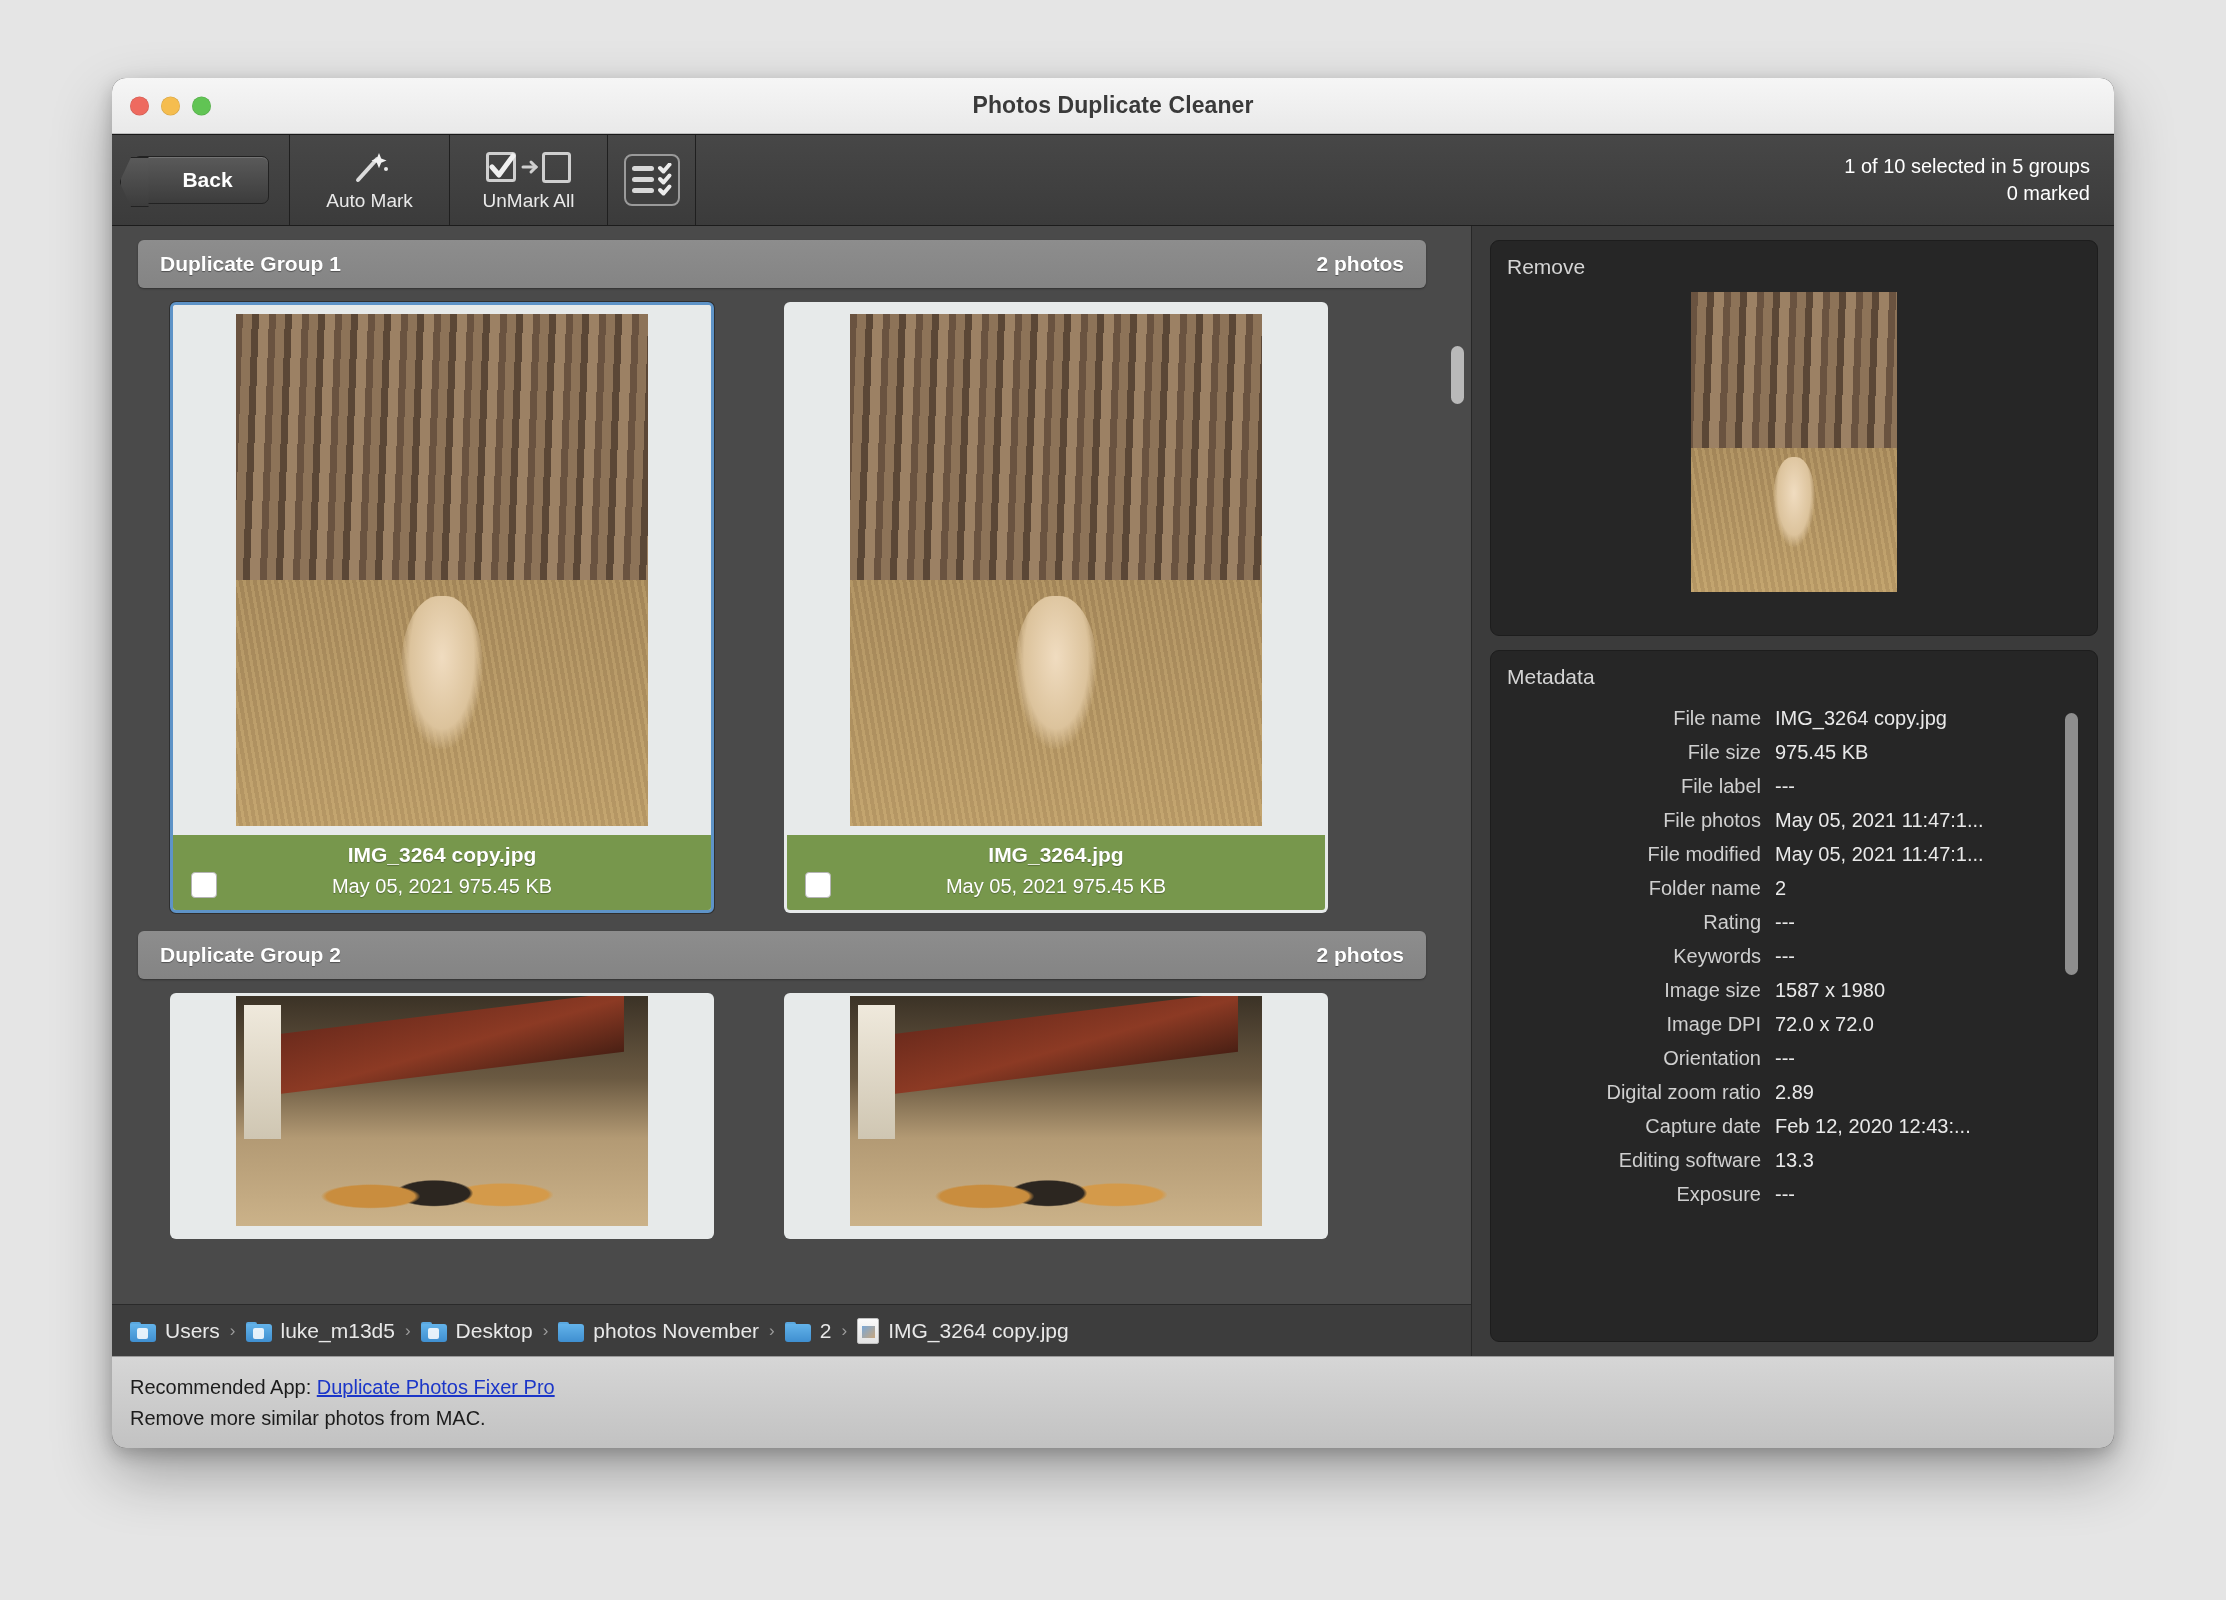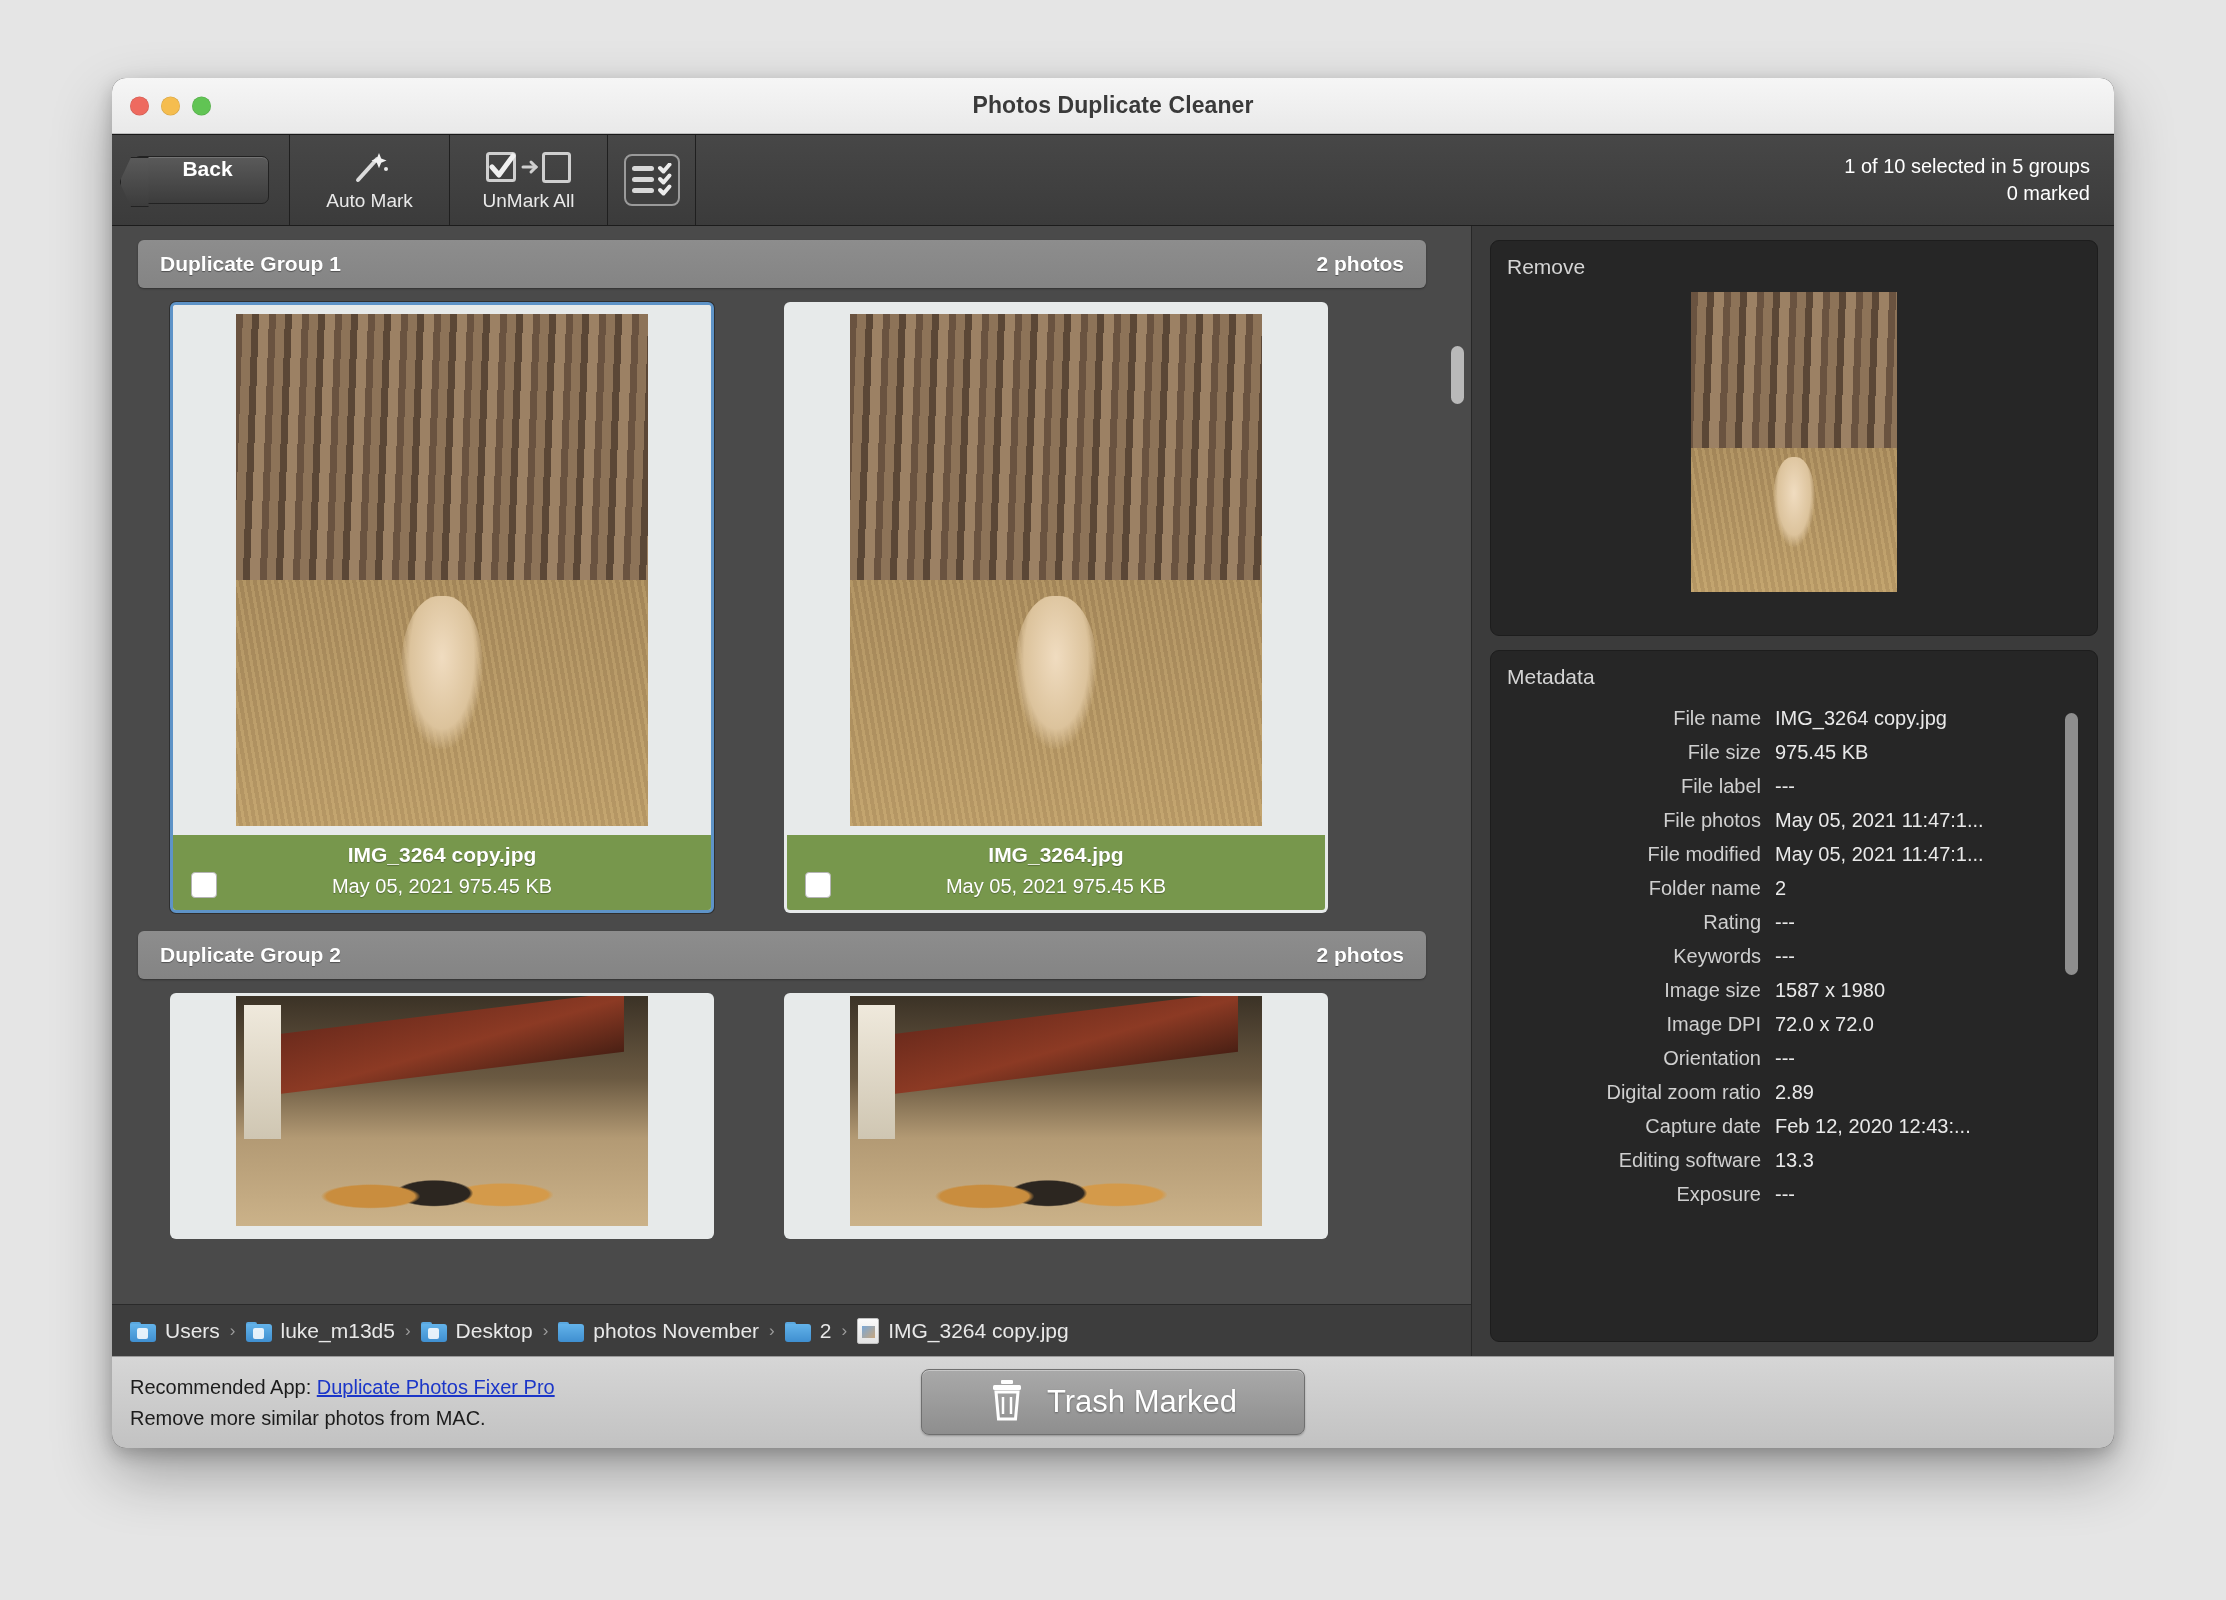--- a/index.html
+++ b/index.html
@@ -99,20 +99,21 @@
   .back-btn {
     width: 136px;
     height: 48px;
     background: linear-gradient(to bottom, #5a5a5a, #3c3c3c);
     border: 1px solid #222;
     border-radius: 7px;
     color: #fff;
     font-size: 21px;
     font-weight: bold;
     display: flex;
+    align-items: center;
     justify-content: center;
     position: relative;
     box-shadow: inset 0 1px 0 rgba(255,255,255,0.16);
     padding-left: 14px;
   }
   .back-btn::before {
     content: "";
     position: absolute;
     left: -14px;
     top: 0;
@@ -840,30 +841,16 @@
     </div>
 
     <div id="footer">
       <div id="rec-block">
         <div id="rec-line1">
           <span>Recommended App: </span><span id="rec-link">Duplicate Photos Fixer Pro</span>
         </div>
         <div id="rec-line2">Remove more similar photos from MAC.</div>
       </div>
 
-      <div id="trash-btn">
-        <span>
-          <svg width="36" height="42" viewBox="0 0 36 42">
-            <rect x="12" y="1" width="12" height="4" rx="1" fill="#fff"></rect>
-            <rect x="4" y="6" width="28" height="5" rx="1.5" fill="#fff"></rect>
-            <path d="M7 13 h22 l-2.5 27 h-17 Z" fill="none" stroke="#fff" stroke-width="3"></path>
-            <g stroke="#fff" stroke-width="2.5">
-              <line x1="14" y1="18" x2="14" y2="35"></line>
-              <line x1="22" y1="18" x2="22" y2="35"></line>
-            </g>
-          </svg>
-        </span>
-        <span id="trash-label">Trash Marked</span>
-      </div>
     </div>
 
   </div>
 </div>
 
 </body></html>

